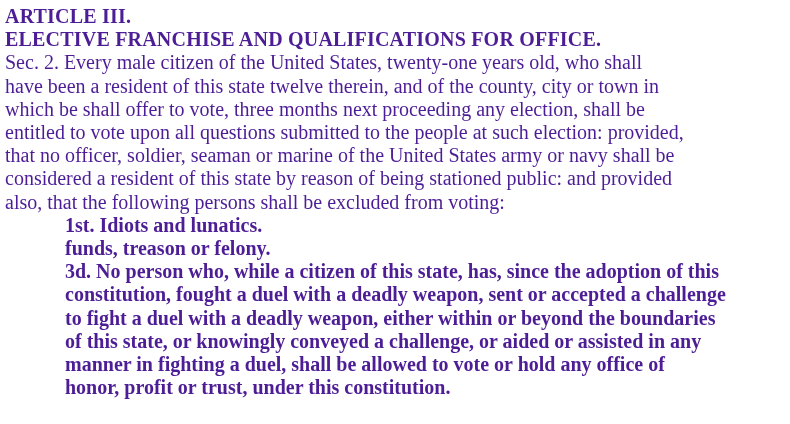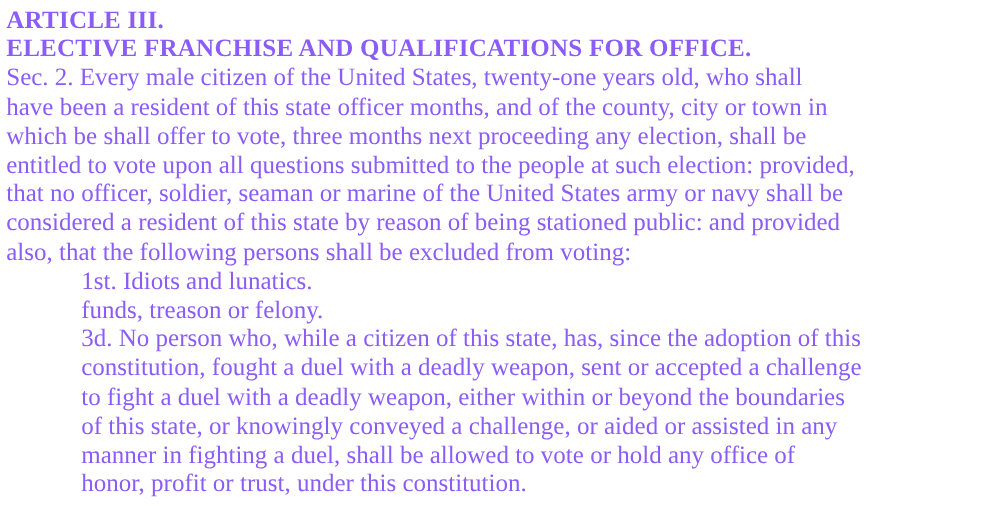--- a/index.html
+++ b/index.html
@@ -13,46 +13,47 @@
     overflow: hidden;
   }
   .page {
     box-sizing: border-box;
     width: 790px;
     height: 424px;
     padding: 5px 0 0 5px;
     font-family: "Liberation Serif", serif;
     font-size: 20px;
     line-height: 23.2px;
-    color: #8b5cf6;
+    color: #4c1d95;
     background: #ffffff;
   }
   .line {
     white-space: pre;
     overflow: hidden;
   }
   .heading .line {
     font-weight: bold;
     letter-spacing: 0.2px;
   }
   .list-block {
     padding-left: 60px;
+    font-weight: bold;
   }
 </style>
 </head>
 <body>
 
 <div class="page">
   <div class="heading">
       <div class="line">ARTICLE III.</div>
       <div class="line">ELECTIVE FRANCHISE AND QUALIFICATIONS FOR OFFICE.</div>
     </div>
   <div class="section-block">
       <div class="line">Sec. 2. Every male citizen of the United States, twenty-one years old, who shall</div>
-      <div class="line">have been a resident of this state officer months, and of the county, city or town in</div>
+      <div class="line">have been a resident of this state twelve therein, and of the county, city or town in</div>
       <div class="line">which be shall offer to vote, three months next proceeding any election, shall be</div>
       <div class="line">entitled to vote upon all questions submitted to the people at such election: provided,</div>
       <div class="line">that no officer, soldier, seaman or marine of the United States army or navy shall be</div>
       <div class="line">considered a resident of this state by reason of being stationed public: and provided</div>
       <div class="line">also, that the following persons shall be excluded from voting:</div>
     </div>
   <div class="list-block">
       <div class="line">1st. Idiots and lunatics.</div>
       <div class="line">funds, treason or felony.</div>
       <div class="line">3d. No person who, while a citizen of this state, has, since the adoption of this</div>

